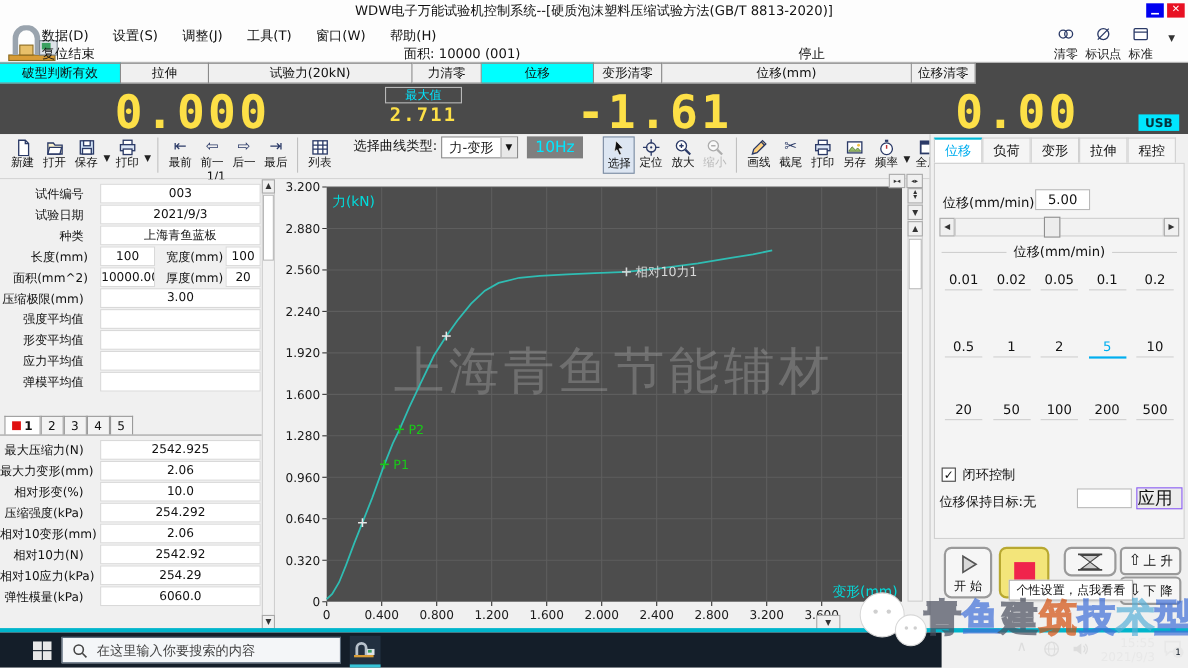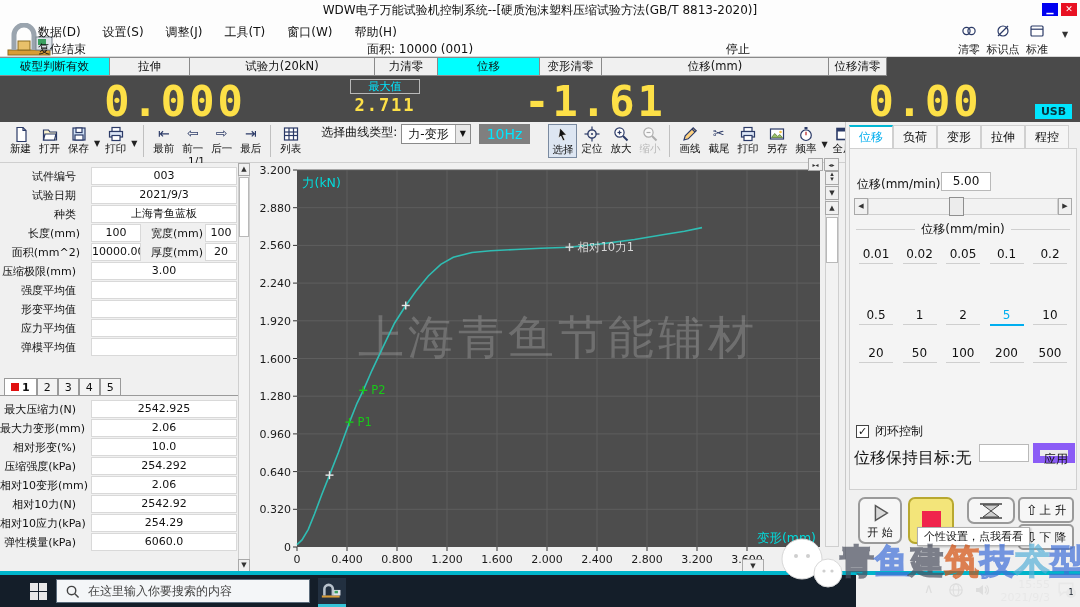--- a/index.html
+++ b/index.html
@@ -522,42 +522,42 @@
     <span style="flex:1;border-top:1px solid #cfcfcf"></span>
   </div>
   <div id="speed-grid" class="abs" style="left:9px;top:125px;width:216px">
       <div style="display: flex; justify-content: space-between; margin-bottom: 44px;">
         <div class="speedcell"><span>0.01</span><span class="ul"></span></div>
         <div class="speedcell"><span>0.02</span><span class="ul"></span></div>
         <div class="speedcell"><span>0.05</span><span class="ul"></span></div>
         <div class="speedcell"><span>0.1</span><span class="ul"></span></div>
         <div class="speedcell"><span>0.2</span><span class="ul"></span></div>
       </div>
-      <div style="display: flex; justify-content: space-between; margin-bottom: 20px;">
+      <div style="display: flex; justify-content: space-between; margin-bottom: 39px;">
         <div class="speedcell"><span>0.5</span><span class="ul"></span></div>
         <div class="speedcell"><span>1</span><span class="ul"></span></div>
         <div class="speedcell"><span>2</span><span class="ul"></span></div>
         <div class="speedcell sel"><span>5</span><span class="ul"></span></div>
         <div class="speedcell"><span>10</span><span class="ul"></span></div>
       </div>
       <div style="display: flex; justify-content: space-between; margin-bottom: 0px;">
         <div class="speedcell"><span>20</span><span class="ul"></span></div>
         <div class="speedcell"><span>50</span><span class="ul"></span></div>
         <div class="speedcell"><span>100</span><span class="ul"></span></div>
         <div class="speedcell"><span>200</span><span class="ul"></span></div>
         <div class="speedcell"><span>500</span><span class="ul"></span></div>
       </div>
     </div>
   <div class="abs" style="left:10px;top:301px;display:flex;align-items:center;gap:6px">
     <span style="width:13px;height:13px;background:#fff;border:1px solid #444;font-size:11px;line-height:12px;text-align:center">✓</span>
     <span style="font-size:12px">闭环控制</span>
   </div>
-  <div class="abs" style="left:8px;top:326px;font-size:16px">位移保持目标:无</div>
+  <div class="abs" style="left:8px;top:326px;font-size:12px">位移保持目标:无</div>
   <div class="abs" style="left:133px;top:322px;width:50px;height:18px;background:#fff;border:1px solid #b9b9b9"></div>
-  <div class="abs" style="left:187px;top:321px;width:42px;height:20px;background:#ececec;border:7px solid #8b5cf6;text-align:right;font-size:12px;line-height:18px">应用</div>
+  <div class="abs" style="left:187px;top:321px;width:42px;height:20px;background:#ececec;border:1px solid #8b5cf6;text-align:left;font-size:16px;line-height:18px">应用</div>
 
   <div class="ctl" style="left:12px;top:375px;width:44px;height:47px">
     <svg width="22" height="22" viewBox="0 0 24 24">
         <path d="M7 4l13 8-13 8z" fill="#d9d9d9" stroke="#555" stroke-width="1.6"></path>
       </svg>
     <span style="font-size:11px">开 始</span>
   </div>
   <div class="ctl" style="left:62px;top:375px;width:46px;height:47px;background:#f3e57a;border-color:#b8a830">
     <span style="width:19px;height:19px;background:#f0244c;display:block"></span>
   </div>

